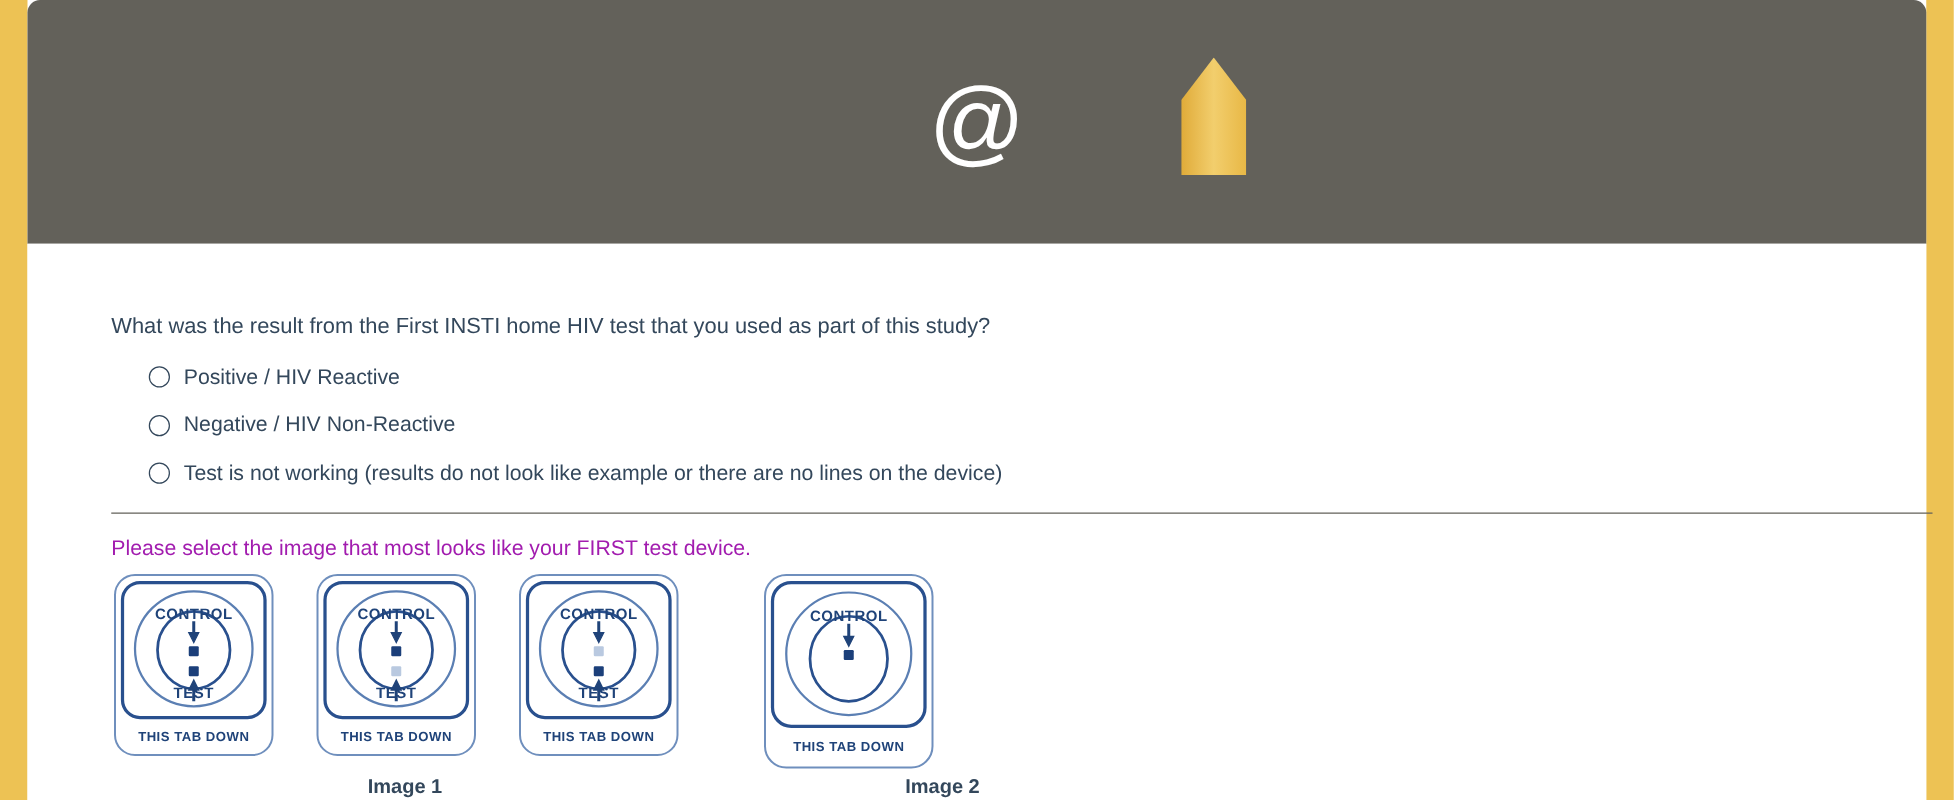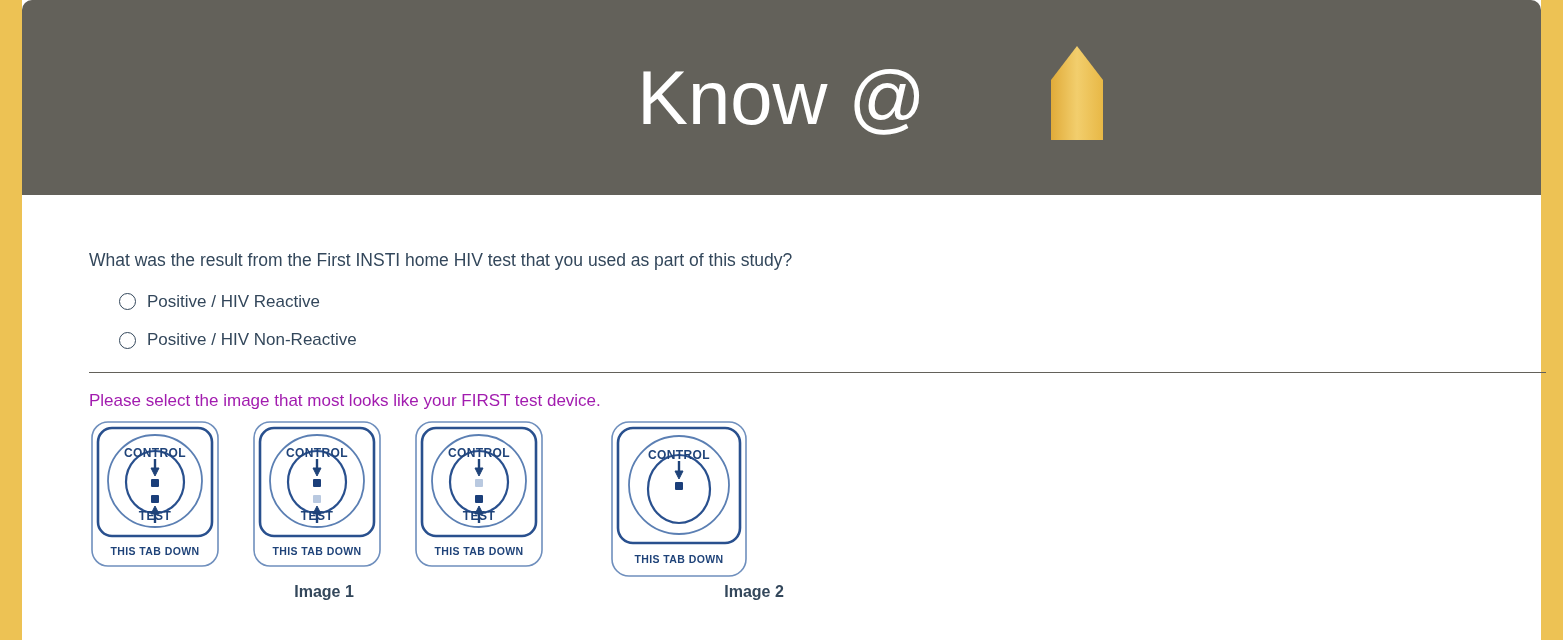--- a/index.html
+++ b/index.html
@@ -187,21 +187,20 @@
   .arrow { stroke: #1f4379; fill: #1f4379; }
 </style>
 </head>
 <body>
 
 <div class="page-frame">
 
   <div class="site-header">
     <div class="logo-wrap">
       <div class="logo">
-        <span class="logo-text">Know </span>
           <span style="position:relative;display:inline-block;">
           <svg class="logo-house" viewBox="0 0 52 94" aria-hidden="true">
             <defs>
               <linearGradient id="houseGrad" x1="0" y1="0" x2="1" y2="0">
                 <stop offset="0%" stop-color="#e0ab39"></stop>
                 <stop offset="50%" stop-color="#f2ce6d"></stop>
                 <stop offset="100%" stop-color="#e8b846"></stop>
               </linearGradient>
             </defs>
             <path d="M26 0 L52 34 L52 94 L0 94 L0 34 Z" fill="url(#houseGrad)"></path>
@@ -217,21 +216,25 @@
     <div class="question-block">
       <div class="question-title">What was the result from the First INSTI home HIV test that you used as part of this study?</div>
 
       <ul class="options">
         <li class="option-row">
           <span class="radio"></span>
           <span class="option-label">Positive / HIV Reactive</span>
         </li>
         <li class="option-row">
           <span class="radio"></span>
-          <span class="option-label">Positive / HIV Non-Reactive</span>
+          <span class="option-label">Negative / HIV Non-Reactive</span>
+        </li>
+        <li class="option-row">
+          <span class="radio"></span>
+          <span class="option-label">Test is not working (results do not look like example or there are no lines on the device)</span>
         </li>
       </ul>
     </div>
 
     <hr class="divider">
 
     <div class="image-instruction">Please select the image that most looks like your FIRST test device.</div>
 
     <div class="device-area">
 

